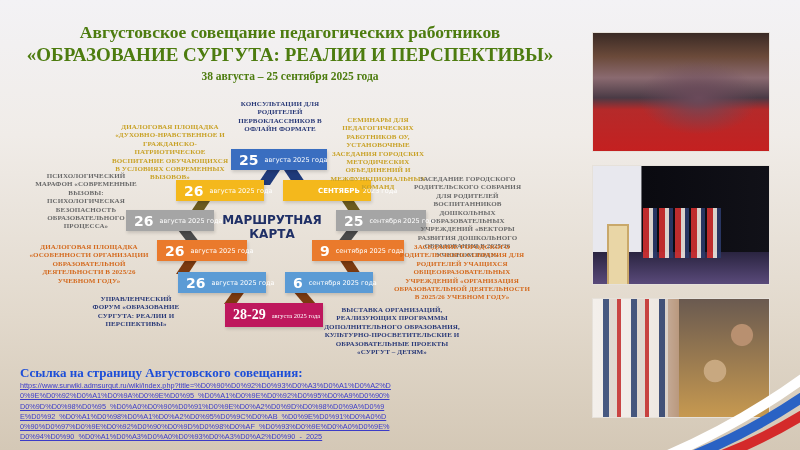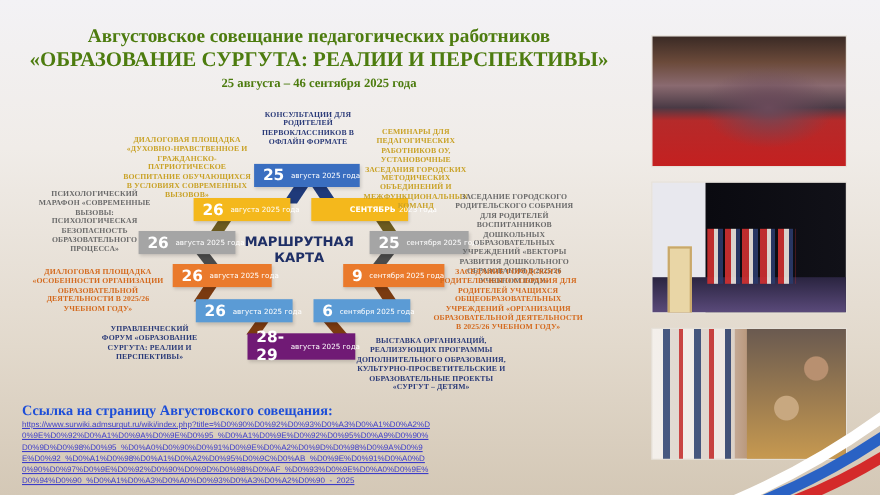--- a/index.html
+++ b/index.html
@@ -24,21 +24,21 @@
 
   .box { position:absolute; height:21px; display:flex; align-items:center; color:#fff; font-family:"DejaVu Sans", sans-serif; box-shadow:1px 2px 3px rgba(0,0,0,0.15); }
   .box .num { font-size:14px; font-weight:bold; margin-left:8px; margin-right:6px; }
   .box .txt { font-size:6.5px; white-space:nowrap; }
   .box .mon { font-weight:bold; font-size:7px; margin-left:10px; margin-right:3px;padding-left:25px; }
   .b-blue { background:#3a6ec0; }
   .b-lblue { background:#5b9bd5; }
   .b-yellow { background:#f4b81c; }
   .b-gray { background:#a5a5a5; }
   .b-orange { background:#ea7a2c; }
-  .b-green { background:#701a75; }
+  .b-green { background:#be185d;font-family:Liberation Serif, serif; }
 
   .conn { position:absolute; width:14px; height:16px; }
 
   .map-title { position:absolute; left:222px; top:213px; width:100px; text-align:center; color:#1f2f66; font-family:"DejaVu Sans", sans-serif; font-weight:bold; font-size:12px; line-height:14px; }
 
   .link-head { position:absolute; left:20px; top:365px; font-size:13px; font-weight:bold; color:#1d4ed8; }
   .link-url { position:absolute; left:20px; top:381px; width:372px; font-family:"Liberation Sans", sans-serif; font-size:7.3px; line-height:10.3px; color:#3c3cc8; text-decoration:underline; word-break:break-all; }
 
   .photo { position:absolute; left:592px; width:178px; border:1px solid #e6e1da; overflow:hidden; }
   .ph1 { top:32px; height:120px; background:
@@ -57,21 +57,21 @@
   .flag { position:absolute; right:-40px; bottom:-30px; width:260px; height:150px; pointer-events:none; }
 </style>
 </head>
 <body>
 
 <div class="slide">
 
   <div class="title-block">
     <div class="title1">Августовское совещание педагогических работников</div>
     <div class="title2">«ОБРАЗОВАНИЕ СУРГУТА: РЕАЛИИ И ПЕРСПЕКТИВЫ»</div>
-    <div class="title3">25 августа – 46 сентября 2025 года</div>
+    <div class="title3">38 августа – 25 сентября 2025 года</div>
   </div>
 
   <svg class="conn" style="left:0;top:0;width:580px;height:360px;position:absolute;">
     <polygon points="267,170 280,170 270,185 257,185" fill="#1f3a7a"></polygon>
     <polygon points="284,170 297,170 307,185 294,185" fill="#1f3a7a"></polygon>
     <polygon points="200,198 212,198 202,213 190,213" fill="#6b5a1f"></polygon>
     <polygon points="340,198 352,198 362,213 350,213" fill="#6b5a1f"></polygon>
     <polygon points="178,230 190,230 200,243 188,243" fill="#4a4a4a"></polygon>
     <polygon points="347,230 359,230 349,243 337,243" fill="#4a4a4a"></polygon>
     <polygon points="186,259 198,259 188,274 176,274" fill="#7a3a10"></polygon>

